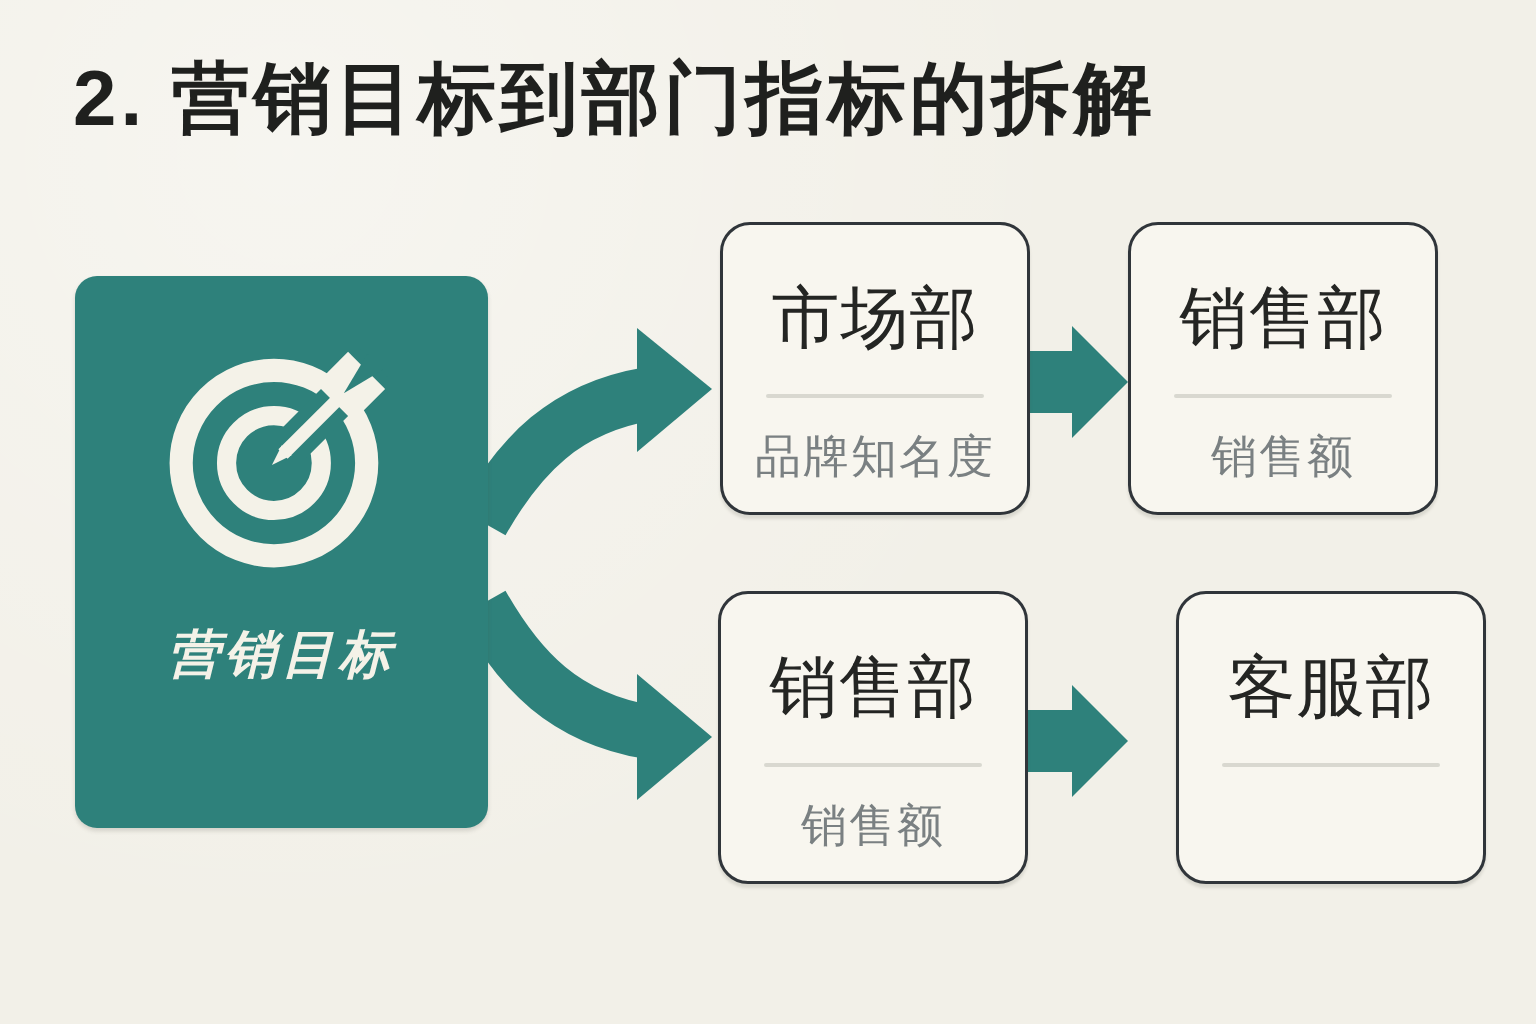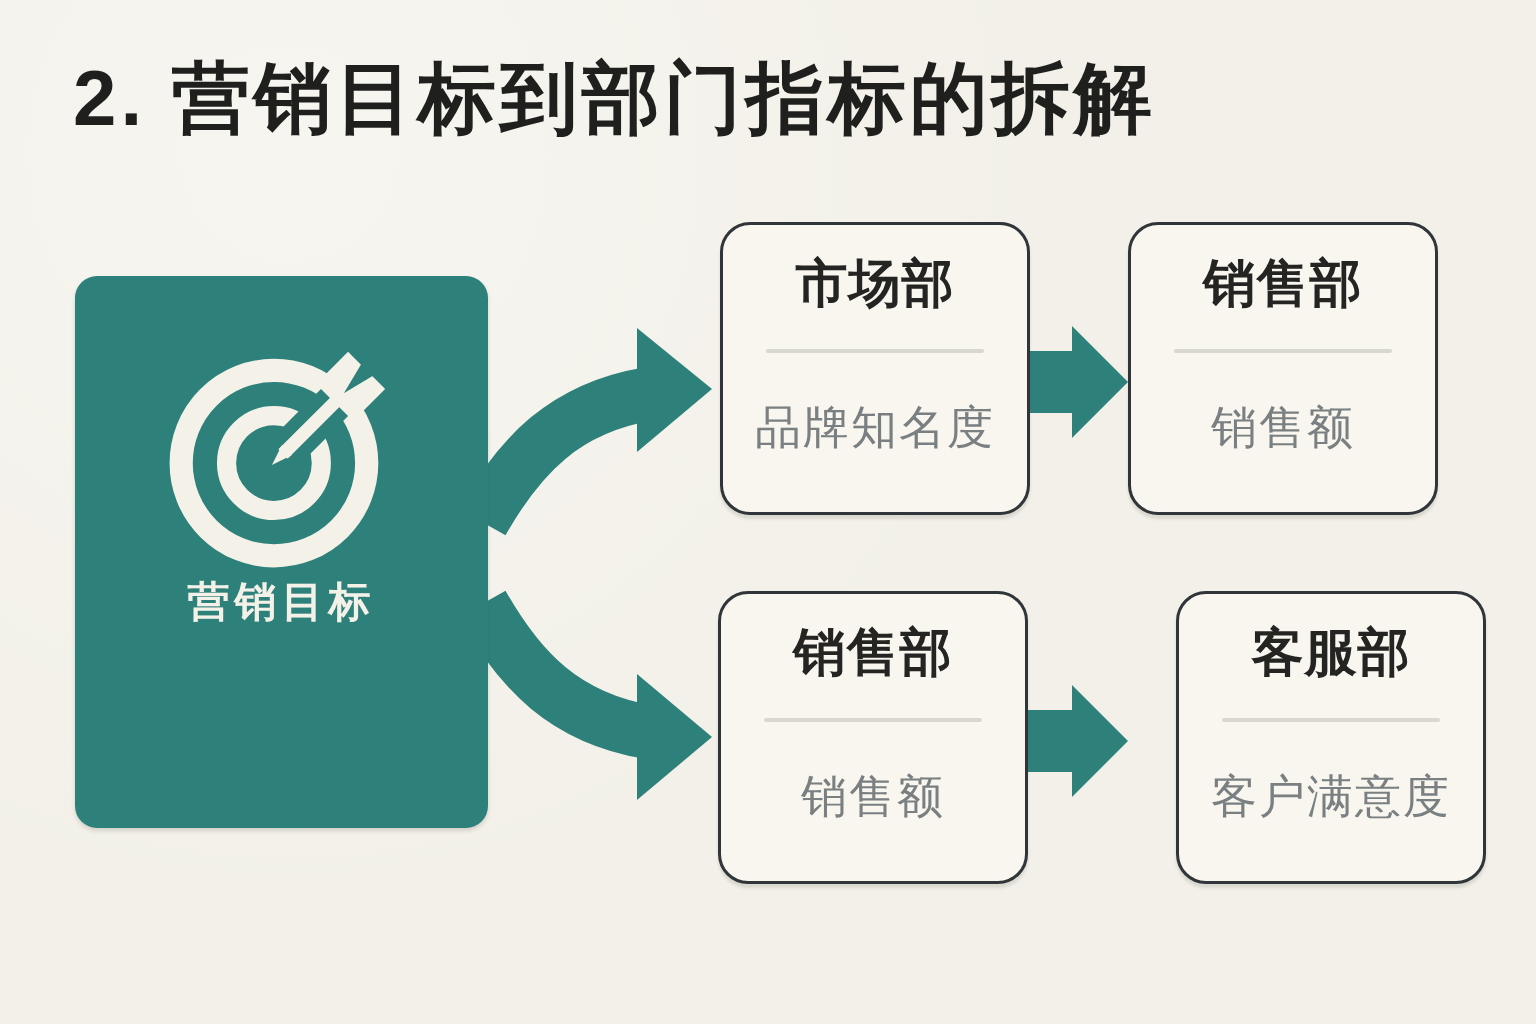--- a/index.html
+++ b/index.html
@@ -46,47 +46,48 @@
   }
   .target-icon{width:242px;height:242px;margin-top:56px;}
   .ring{fill:none;stroke:var(--cream);}
   .ring-outer{stroke-width:23;}
   .ring-inner{stroke-width:19;}
   .ring-gap{stroke:var(--accent);stroke-width:38;}
   .shaft{stroke:var(--cream);stroke-width:13;}
   .cream-fill{fill:var(--cream);}
   .accent-fill{fill:var(--accent);}
   .source-label{
-    font-size:42px;font-weight:800;letter-spacing:5px;
-    color:var(--cream);white-space:nowrap;
+    margin-top:46px;
+    font-size:52px;font-weight:800;letter-spacing:5px;
+    color:var(--cream);white-space:nowrap;font-style:italic;
   }
   
   .dept-card{
     position:absolute;width:310px;height:293px;
     background:var(--card-bg);
     border:3px solid var(--card-border);
     border-radius:30px;
     display:flex;flex-direction:column;align-items:center;
     box-shadow:0 4px 3px rgba(80,80,70,0.15);
   }
   .pos-a{left:720px;top:222px;}
   .pos-b{left:1128px;top:222px;}
   .pos-c{left:718px;top:591px;}
   .pos-d{left:1176px;top:591px;}
   .dept-name{
-    margin-top:24px;
-    font-size:52px;font-weight:700;letter-spacing:1px;
+    margin-top:48px;
+    font-size:68px;font-weight:400;letter-spacing:1px;
     color:#242523;white-space:nowrap;
   }
   .divider{
     width:218px;height:4px;margin-top:30px;
     background:var(--divider);border-radius:2px;
   }
   .dept-metric{
-    margin-top:44px;
+    margin-top:28px;
     font-size:46px;font-weight:500;letter-spacing:2px;
     color:var(--muted);white-space:nowrap;
   }
 </style>
 </head>
 <body>
 
 <div class="stage">
 
   <h1 class="title">2. 营销目标到部门指标的拆解</h1>
@@ -131,16 +132,15 @@
 
   <div class="dept-card pos-c">
     <div class="dept-name">销售部</div>
     <div class="divider"></div>
     <div class="dept-metric">销售额</div>
   </div>
 
   <div class="dept-card pos-d">
     <div class="dept-name">客服部</div>
     <div class="divider"></div>
-    <div class="dept-metric">客户满意度</div>
   </div>
 
 </div>
 
 </body></html>

